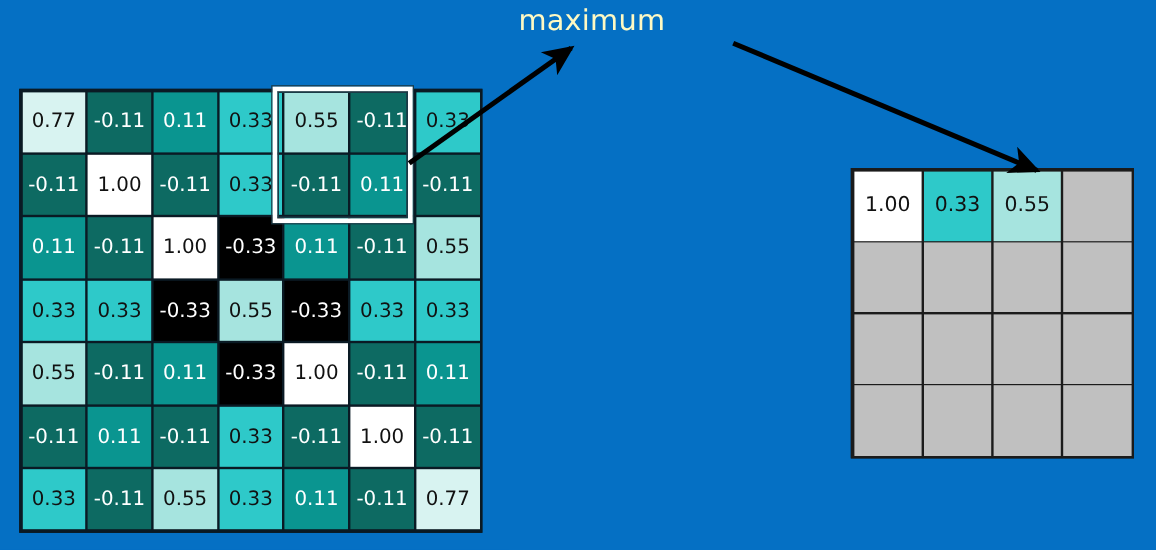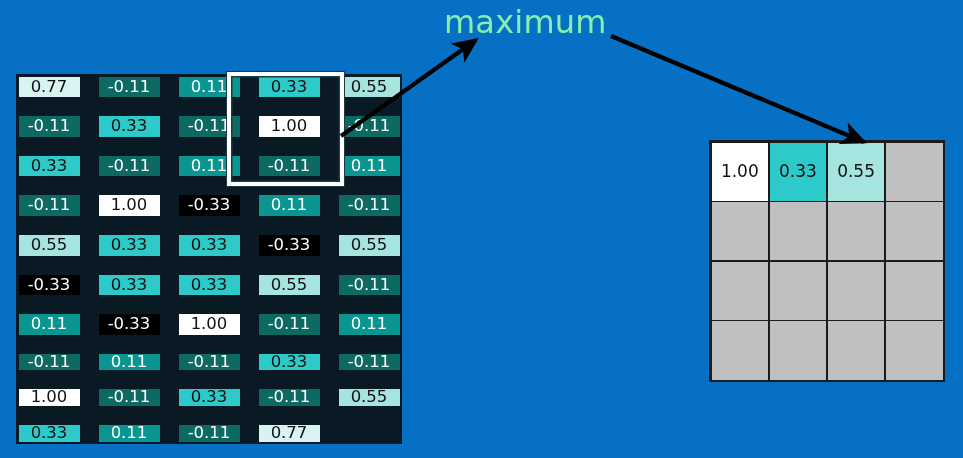--- a/index.html
+++ b/index.html
@@ -16,48 +16,48 @@
   #stage {
     position: absolute;
     left: 0; top: 0;
     width: 963px;
     height: 458px;
   }
 
   
   #title-label {
     position: absolute;
-    left: 444px;
+    left: 432px;
     top: 3px;
-    font-size: 32px;
-    color: #86efac;
+    font-size: 24px;
+    color: #fef9c3;
     letter-spacing: 0.2px;
     white-space: nowrap;
   }
 
   
   #arrows {
     position: absolute;
     left: 0; top: 0;
     width: 963px; height: 458px;
     pointer-events: none;
   }
 
   
   #source-matrix {
     position: absolute;
     left: 16px;
     top: 74px;
     width: 386px;
     height: 370px;
     display: grid;
-    grid-template-columns: repeat(5, 1fr);
+    grid-template-columns: repeat(7, 1fr);
     grid-template-rows: repeat(7, 1fr);
     background: #0a1a24;
-    gap: 19px;
+    gap: 2px;
     padding: 1.5px;
     border: 1.5px solid #0a1a24;
   }
   #source-matrix .cell {
     display: flex;
     align-items: center;
     justify-content: center;
     font-size: 16.5px;
     line-height: 1;
     white-space: nowrap;

